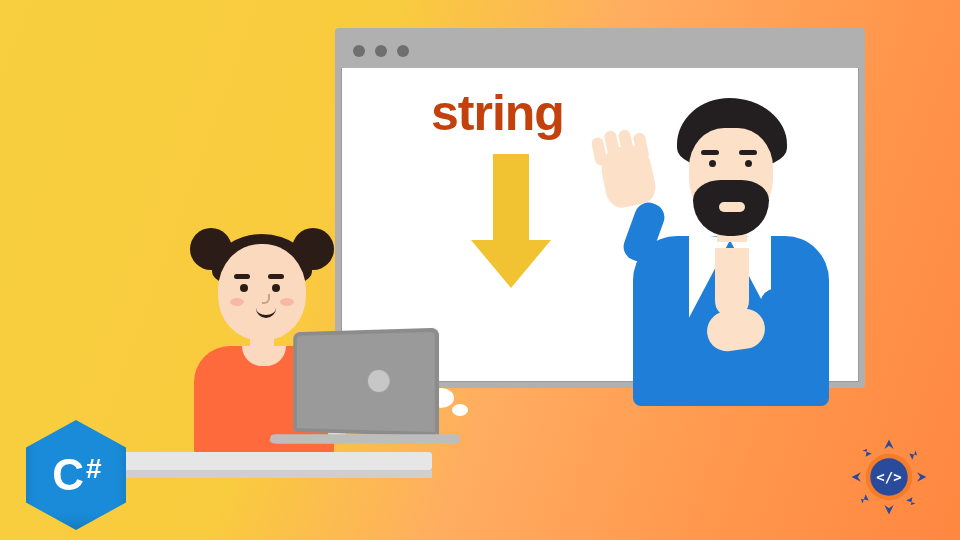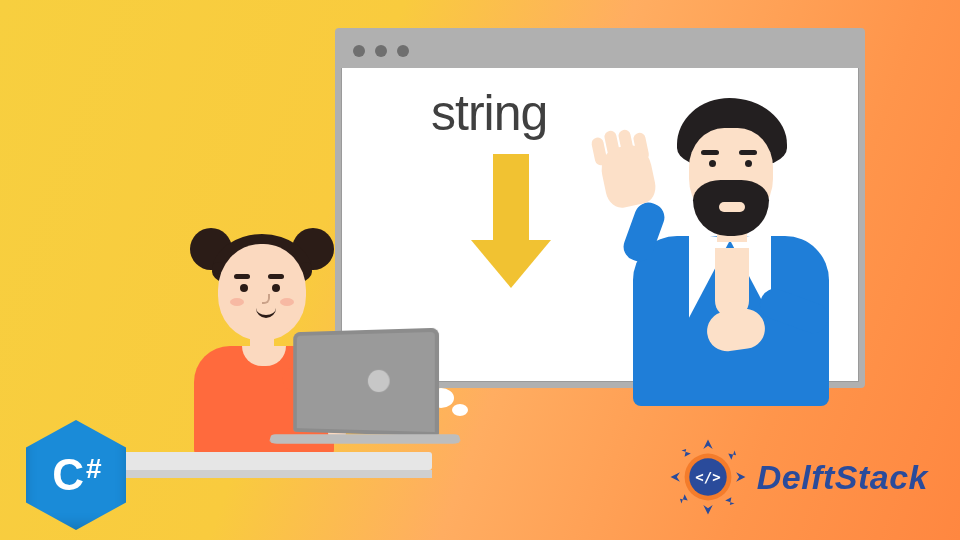--- a/index.html
+++ b/index.html
@@ -25,21 +25,21 @@
       display: flex; align-items: center;
       padding-left: 12px; gap: 10px;
     }
     .dot { width: 12px; height: 12px; border-radius: 50%; background: #6f6f6f; }
     .window-body {
       position: relative; width: 100%; height: calc(100% - 34px);
     }
     
     .label-string {
       position: absolute; left: 90px; top: 16px;
-      font-size: 50px; font-weight: 400; color: #404040; letter-spacing: -1px;
+      font-size: 50px; font-weight: 700; color: #c2410c; letter-spacing: -1px;
     }
     .label-enum {
       position: absolute; left: 98px; top: 228px;
       font-size: 50px; font-weight: 800; color: #1a1a1a; letter-spacing: -1px;
     }
     
     .arrow {
       position: absolute; left: 152px; top: 86px; width: 36px; height: 130px;
     }
     .arrow .shaft { width: 36px; height: 86px; background: #f1c232; margin: 0 auto; }
@@ -211,16 +211,15 @@
           <polygon points="50,98 44,86 50,90 56,86"></polygon>
           <polygon points="16,84 20,72 24,80 14,78"></polygon>
           <polygon points="2,50 14,44 10,50 14,56"></polygon>
           <polygon points="16,16 28,20 20,24 22,14"></polygon>
         </g>
         <circle cx="50" cy="50" r="30" fill="#f47c2b"></circle>
         <circle cx="50" cy="50" r="24" fill="#2a4b9b"></circle>
         <text x="50" y="57" text-anchor="middle" font-size="18" font-family="monospace" font-weight="bold" fill="#ffffff">&lt;/&gt;</text>
       </svg>
     </div>
-    <div class="text">DelftStack</div>
   </div>
 
 </div>
 
 </body></html>

